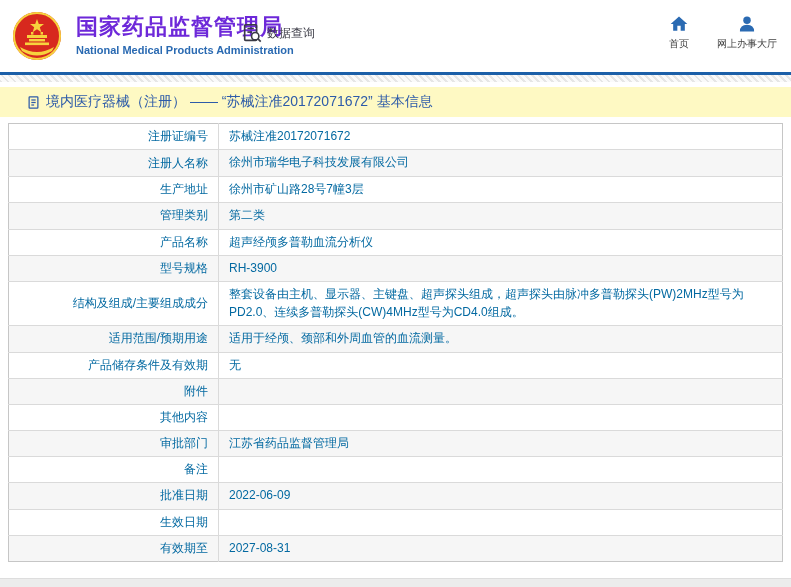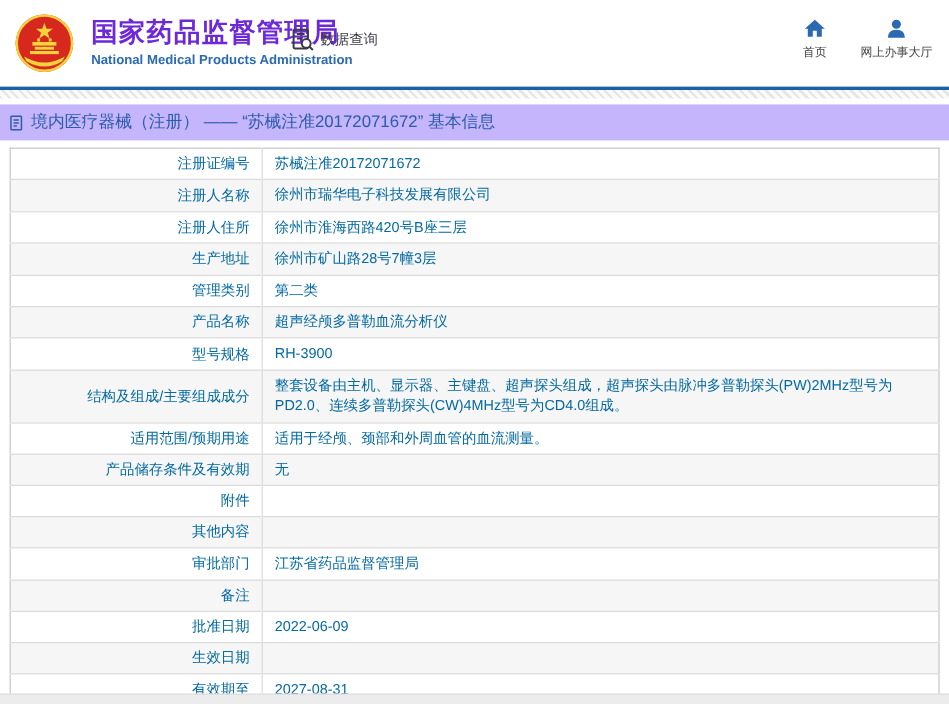--- a/index.html
+++ b/index.html
@@ -16,22 +16,22 @@
   .dq-label { font-size:12px; color:#3a3a45; font-weight:500; }
   .top-nav { position:absolute; right:14px; top:14px; display:flex; gap:28px; }
   .nav-item { display:flex; flex-direction:column; align-items:center; gap:3px; cursor:pointer; }
   .nav-label { font-size:10px; color:#444; }
 
   .blue-line { height:3px; background:#1b5fa8; }
   .hatch { height:7px;
     background:repeating-linear-gradient(45deg,#e6e6e6 0 2px,#fafafa 2px 5px); }
 
   
-  .breadcrumb { margin-top:5px; height:30px; background:#c4b5fd;
-    display:flex; align-items:center; padding-left:6px; gap:5px; }
+  .breadcrumb { margin-top:5px; height:30px; background:#fef9c3;
+    display:flex; align-items:center; padding-left:26px; gap:5px; }
   .breadcrumb-text { font-size:14px; color:#2d5ba9; }
 
   
   .table-wrap { margin:6px 8px 0 8px; }
   table.info { width:100%; border-collapse:collapse; border:1px solid #c6c6c6; }
   table.info tr:nth-child(even) { background:#f6f6f6; }
   table.info tr:nth-child(odd)  { background:#ffffff; }
   table.info th, table.info td { border-top:1px solid #dadada; font-weight:normal;
     font-size:12px; color:#0369a1; padding:4px 10px; height:23px; }
   table.info tr:first-child th, table.info tr:first-child td { border-top:none; }
@@ -121,24 +121,20 @@
     <tbody id="info-tbody">
         <tr>
           <th class="label-cell"><span>注册证编号</span></th>
           <td class="value-cell"><span>苏械注准20172071672</span></td>
         </tr>
         <tr>
           <th class="label-cell"><span>注册人名称</span></th>
           <td class="value-cell"><span>徐州市瑞华电子科技发展有限公司</span></td>
         </tr>
         <tr>
-          <th class="label-cell"><span>注册人住所</span></th>
-          <td class="value-cell"><span>徐州市淮海西路420号B座三层</span></td>
-        </tr>
-        <tr>
           <th class="label-cell"><span>生产地址</span></th>
           <td class="value-cell"><span>徐州市矿山路28号7幢3层</span></td>
         </tr>
         <tr>
           <th class="label-cell"><span>管理类别</span></th>
           <td class="value-cell"><span>第二类</span></td>
         </tr>
         <tr>
           <th class="label-cell"><span>产品名称</span></th>
           <td class="value-cell"><span>超声经颅多普勒血流分析仪</span></td>

